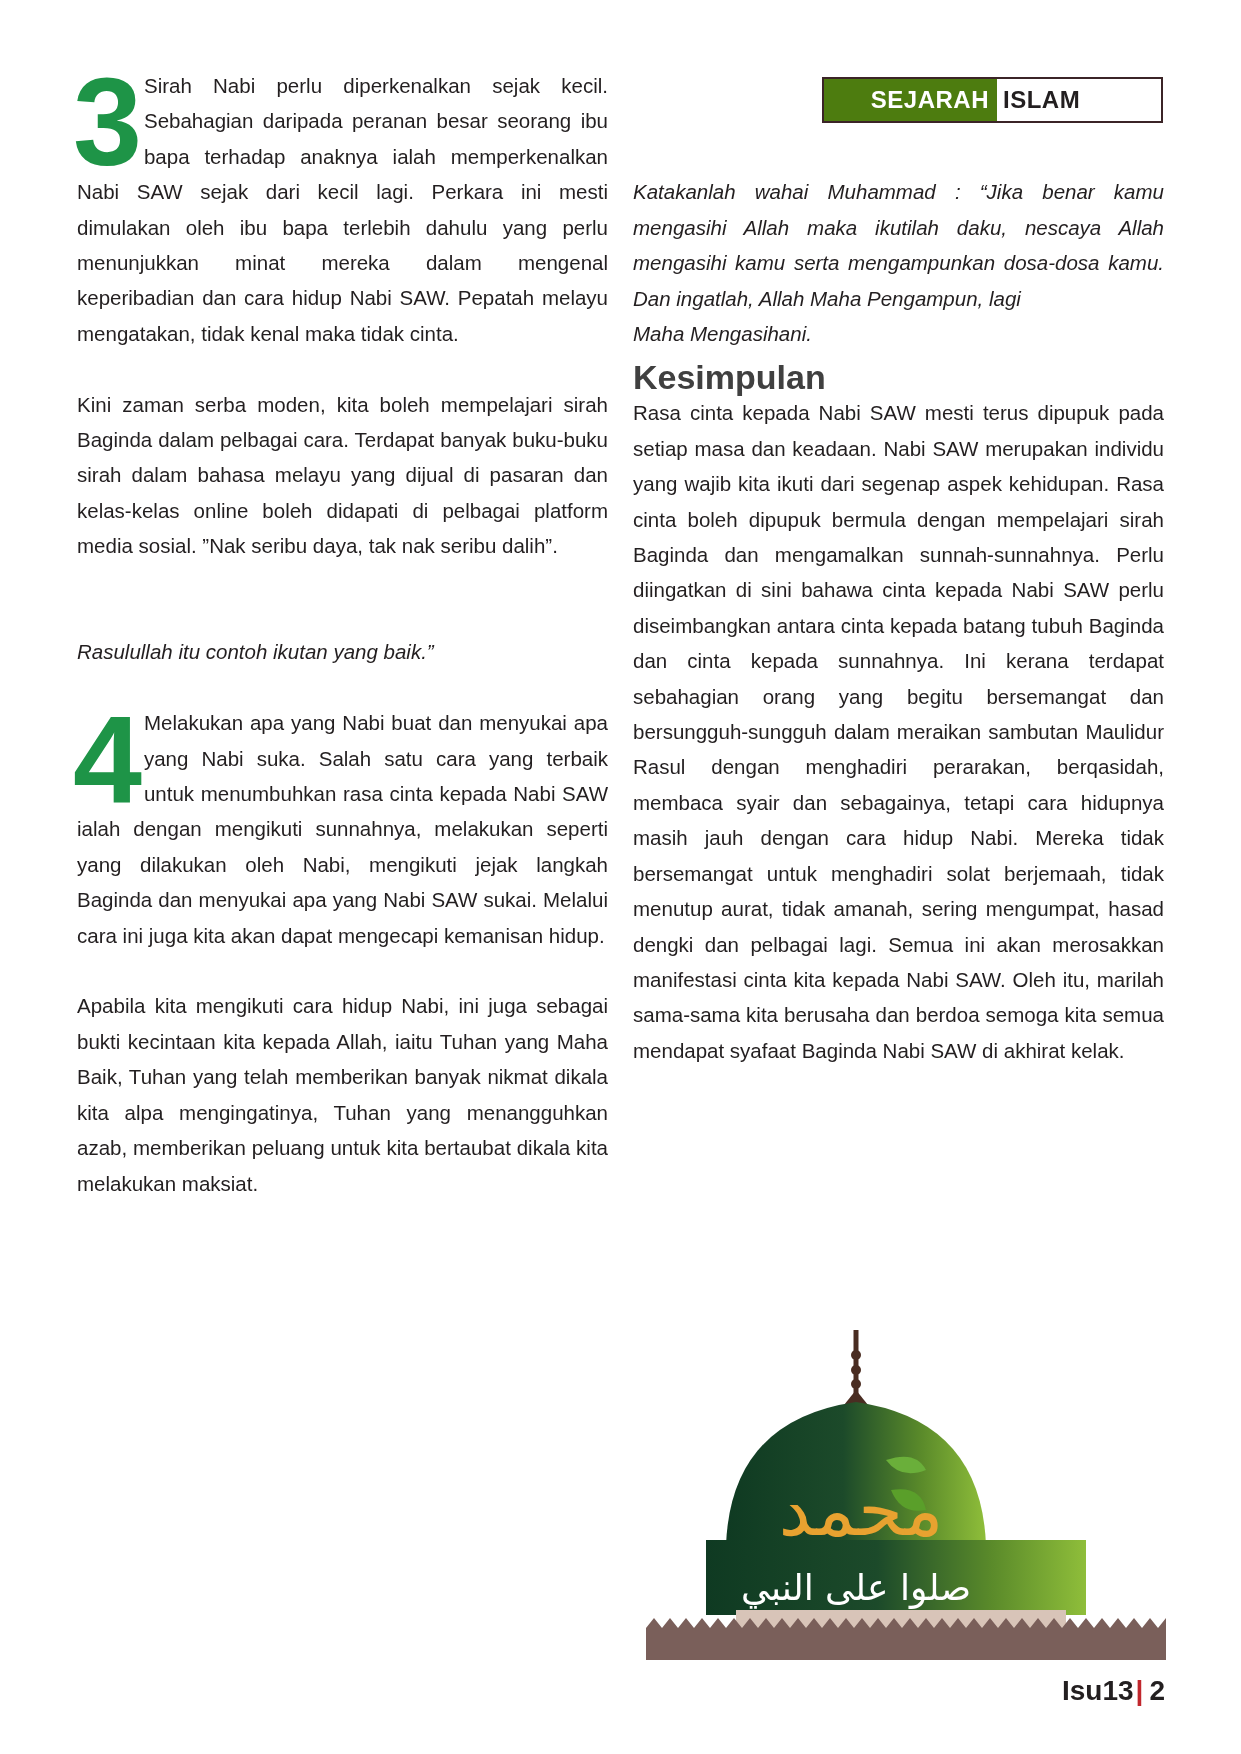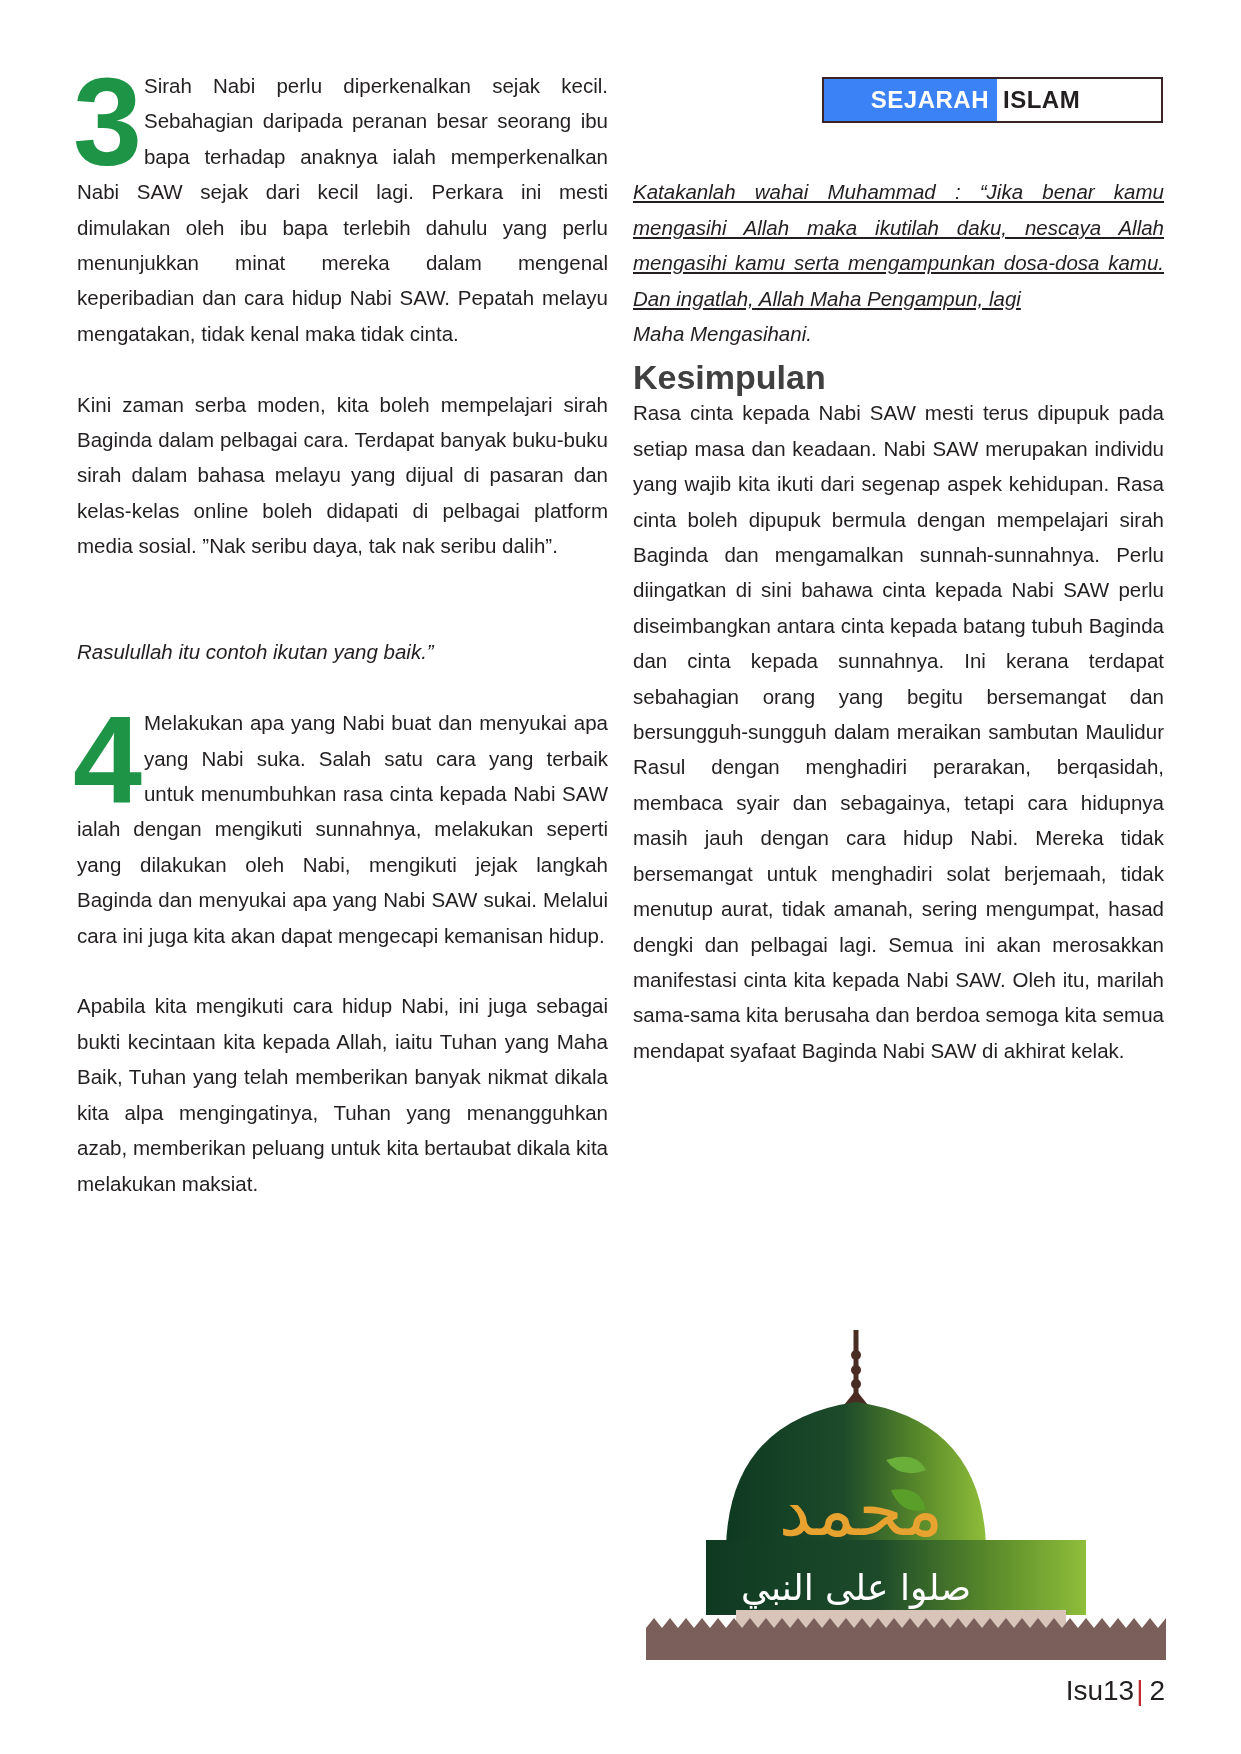--- a/index.html
+++ b/index.html
@@ -6,31 +6,31 @@
   body { width: 1241px; height: 1754px; position: relative; overflow: hidden;
          font-family: "Liberation Sans", sans-serif; color: #231f20; }
   .col { position: absolute; font-size: 20.5px; line-height: 35.4px; text-align: justify; }
   .col p { margin: 0; }
   #left { left: 77px; top: 68px; width: 531px; }
   #right { left: 633px; top: 139px; width: 531px; }
   .gap { height: 35.4px; }
   .dropcap { float: left; color: #1e9447; font-weight: bold; font-size: 124px; line-height: 96px;
              margin: 6px 6px 0 -4px; height: 100px; letter-spacing: -4px; }
   .quote { text-align: left; font-style: italic; }
-  .italic { font-style: italic; text-decoration: underline; }
+  .italic { font-style: italic; }
   .heading { color: #404040; font-weight: bold; font-size: 34px; line-height: 40px; margin: 6px 0 -2px 0; }
   #section-tag { position: absolute; left: 822px; top: 77px; width: 341px; height: 46px;
                  display: flex; border: 2px solid #3b2427; box-sizing: border-box; }
-  #section-tag .dark { background: #3b82f6; color: #fff; width: 173px; display: flex; align-items: center;
+  #section-tag .dark { background: #4d7c0f; color: #fff; width: 173px; display: flex; align-items: center;
                        justify-content: flex-end; padding-right: 8px; box-sizing: border-box;
                        font-weight: bold; font-size: 24px; letter-spacing: 0.5px; }
   #section-tag .light { background: #fff; color: #231f20; flex: 1; display: flex; align-items: center;
                         padding-left: 6px; font-weight: bold; font-size: 24px; letter-spacing: 0.5px; text-align: center; }
   #dome { position: absolute; left: 646px; top: 1310px; width: 520px; height: 350px; }
-  #footer { position: absolute; right: 76px; top: 1675px; font-size: 28px; color: #231f20; }
+  #footer { position: absolute; right: 76px; top: 1675px; font-size: 28px; color: #231f20; font-weight: bold; }
   #footer .bar { color: #c1272d; margin: 0 6px 0 2px; }
 </style>
 </head>
 <body>
 
 <div id="section-tag">
   <div class="dark">SEJARAH</div>
   <div class="light">ISLAM</div>
 </div>
 

